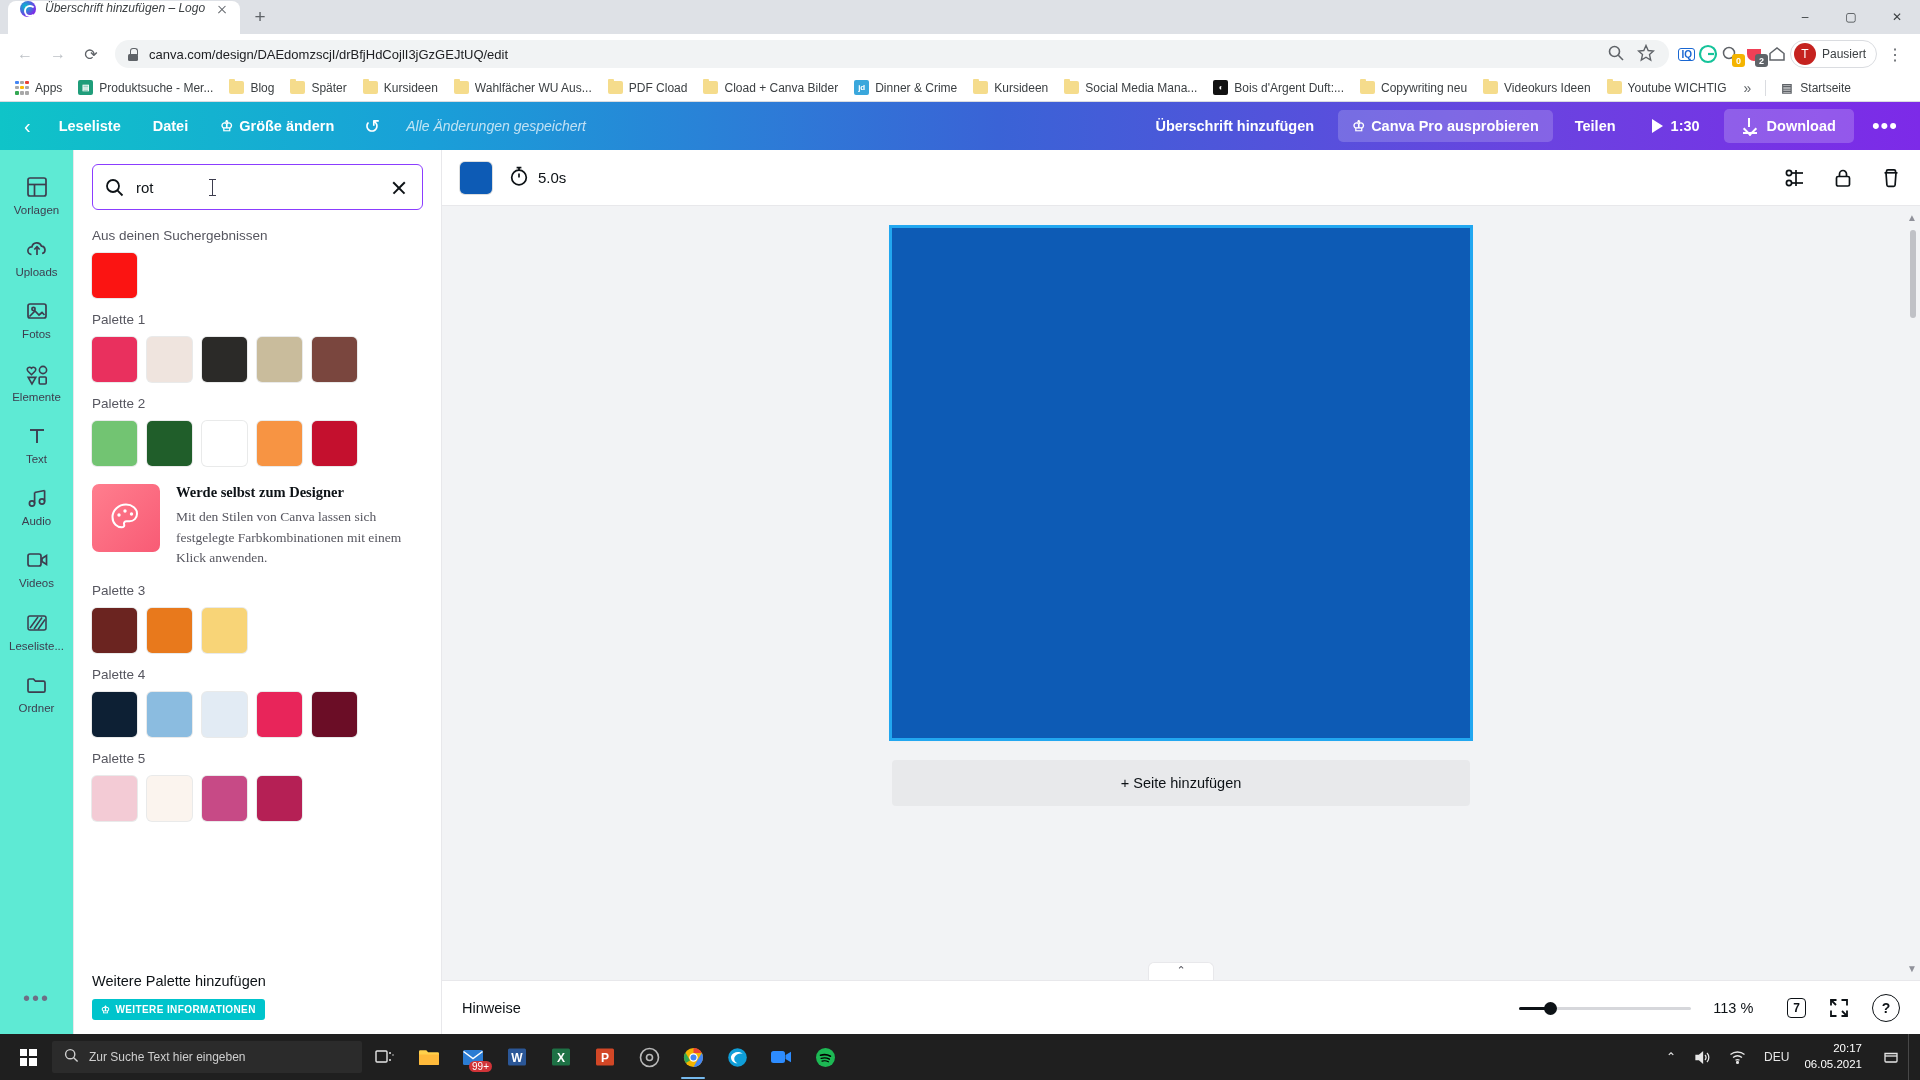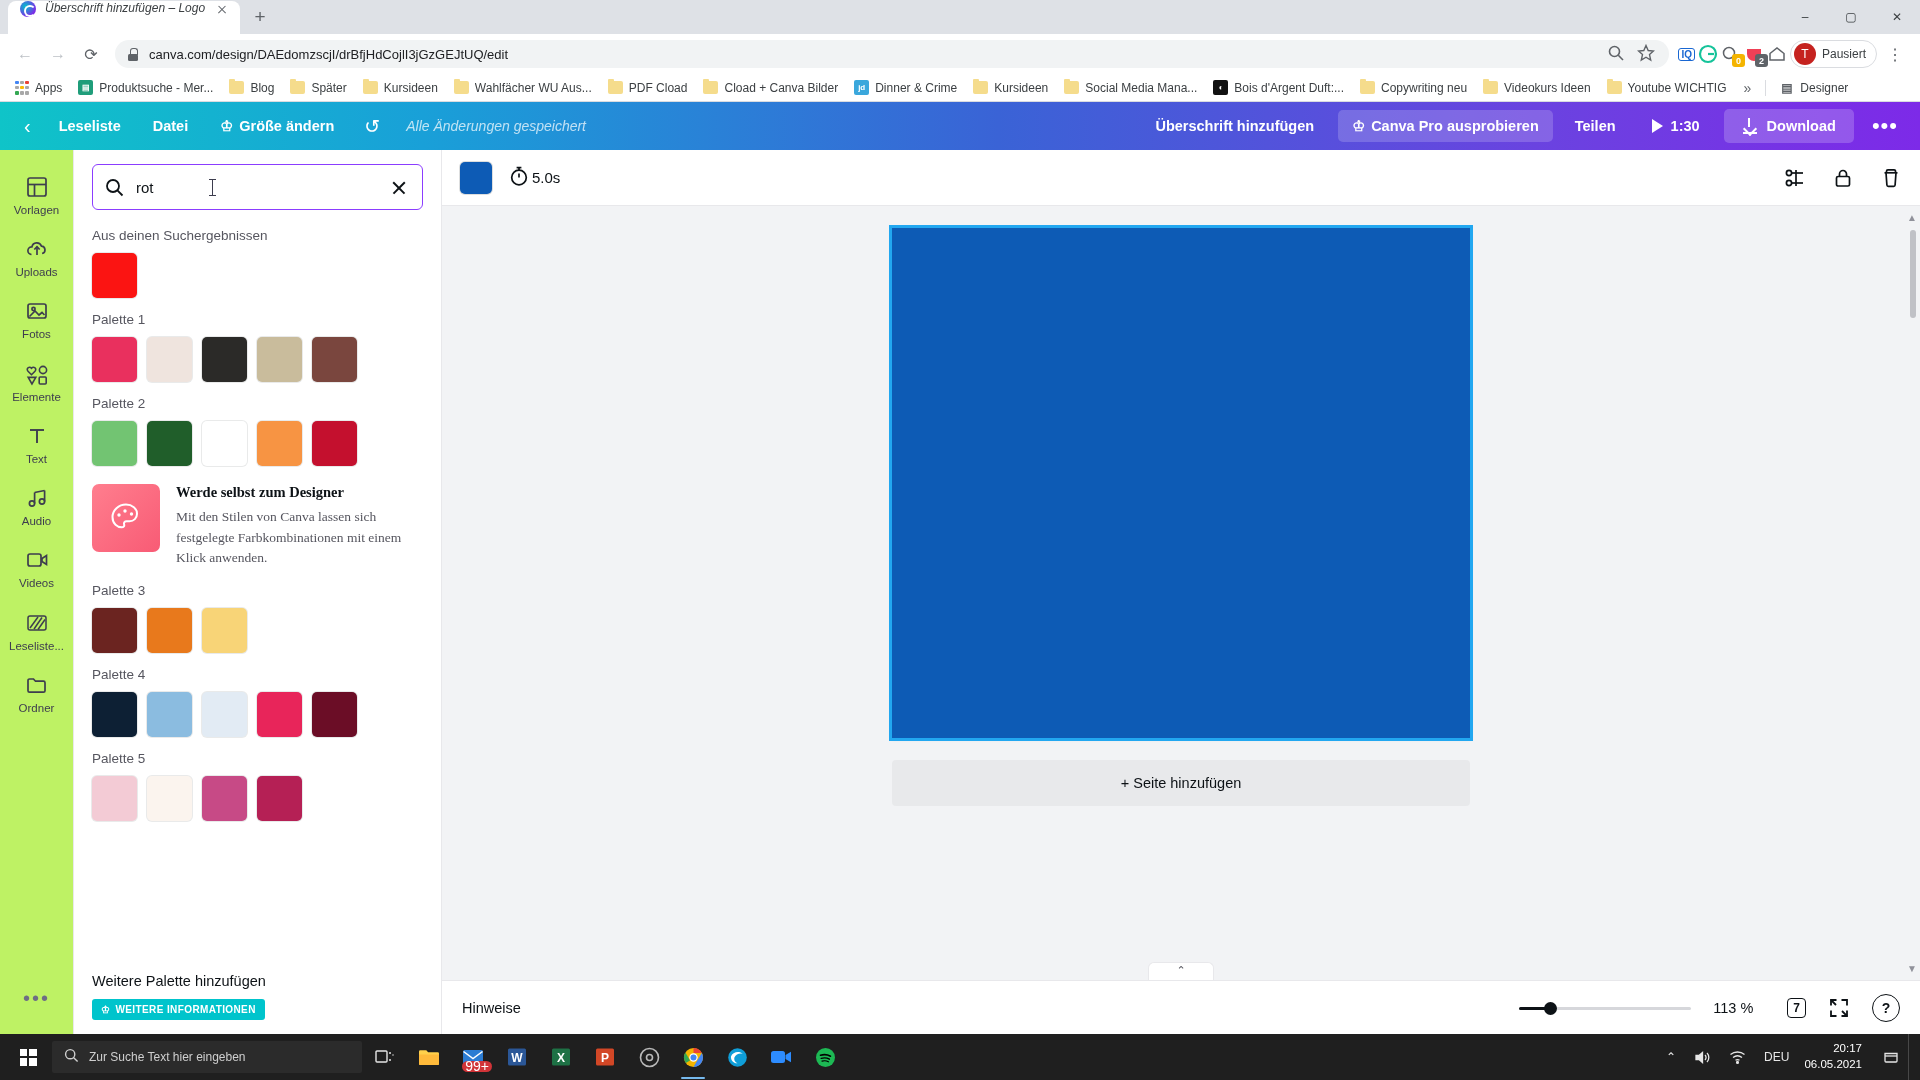--- a/index.html
+++ b/index.html
@@ -181,21 +181,21 @@
     content: ""; position: absolute; left: 3.5px; top: 6px; width: 8px; height: 8px;
     border-right: 2px solid #fff; border-bottom: 2px solid #fff; transform: rotate(45deg);
   }
   .dl-bar { width: 14px; height: 2px; background: #fff; position: absolute; left: 1px; bottom: 0; }
   .tb-more { font-size: 22px; padding: 4px 14px; cursor: pointer; letter-spacing: 1px; }
 
   .canva-body { flex: 1; display: flex; min-height: 0; }
 
   
   .rail {
-    width: 74px; flex: 0 0 auto; background: #bef264; border-right: 1px solid #e8e8eb;
+    width: 74px; flex: 0 0 auto; background: #5eead4; border-right: 1px solid #e8e8eb;
     display: flex; flex-direction: column; align-items: center; padding-top: 14px;
   }
   .rail-item {
     width: 74px; padding: 11px 0 9px; display: flex; flex-direction: column;
     align-items: center; gap: 5px; cursor: pointer; color: #3d3d4e;
   }
   .rail-item svg { display: block; }
   .rail-label { font-size: 11.5px; color: #3d3d4e; text-align: center; line-height: 1.15; max-width: 68px; }
   .rail-dots { margin-top: auto; margin-bottom: 24px; color: #6e6e85; font-size: 20px; cursor: pointer; letter-spacing: 2px; }
 
@@ -261,21 +261,21 @@
   
   .editor { flex: 1; display: flex; flex-direction: column; min-width: 0; background: #f2f3f5; }
   .ctx-bar {
     height: 56px; flex: 0 0 auto; background: #fff; border-bottom: 1px solid #e8e8eb;
     display: flex; align-items: center; padding: 0 18px; gap: 16px;
   }
   .ctx-colorbtn {
     width: 32px; height: 32px; border-radius: 5px; background: #0d5bb5;
     box-shadow: 0 0 0 1px rgba(14,19,24,.14); cursor: pointer; flex: 0 0 auto;
   }
-  .ctx-timer { display: flex; align-items: center; gap: 2px; cursor: pointer; justify-content: center; }
+  .ctx-timer { display: flex; align-items: center; gap: 8px; cursor: pointer; justify-content: center; }
   .ctx-timer-val { font-size: 15px; color: #0d1216; }
   .ctx-right { margin-left: auto; display: flex; align-items: center; gap: 26px; }
   .ctx-icon { cursor: pointer; display: flex; align-items: center; }
 
   .canvas-area {
     flex: 1; position: relative; overflow: hidden;
     display: flex; flex-direction: column; align-items: center; padding-top: 22px;
   }
   .page {
     width: 578px; height: 510px; background: #0d5bb5;
@@ -353,21 +353,21 @@
     width: 310px; height: 32px; background: #2b2b2b; border-radius: 2px;
     display: flex; align-items: center; gap: 10px; padding: 0 12px; cursor: pointer;
   }
   .tb-search-txt { font-size: 12px; color: #cfcfcf; white-space: nowrap; }
   .tb-app {
     width: 42px; height: 46px; display: flex; align-items: center; justify-content: center;
     cursor: pointer; position: relative;
   }
   .tb-app-badge {
     position: absolute; right: 2px; bottom: 8px; background: #d13438; color: #fff;
-    font-size: 14px; border-radius: 8px; padding: 0 3px; min-width: 17px; text-align: center;
+    font-size: 10px; border-radius: 8px; padding: 0 3px; min-width: 17px; text-align: center;
     line-height: 11px; height: 11px;
   }
   .tb-app.active::after {
     content: ""; position: absolute; bottom: 1px; left: 9px; right: 9px;
     height: 2px; background: #76b9ed; border-radius: 1px;
   }
   .tray { margin-left: auto; display: flex; align-items: center; gap: 0; height: 46px; }
   .tray-item {
     padding: 0 9px; height: 46px; display: flex; align-items: center;
     color: #e6e6e6; font-size: 12px; cursor: pointer;
@@ -518,21 +518,21 @@
       <span class="bm-label">Videokurs Ideen</span>
     </div>
     <div class="bm">
       <span class="bm-folder"></span>
       <span class="bm-label">Youtube WICHTIG</span>
     </div>
     <span class="bm-overflow">»</span>
     <span class="bm-divider"></span>
     <div class="bm">
       <span class="bm-ico" style="background:#fff;color:#5f6368;font-size:12px">▤</span>
-      <span class="bm-label">Designer</span>
+      <span class="bm-label">Startseite</span>
     </div>
   </div>
 </div>
 
 <div class="canva-app">
 
   <div class="canva-topbar">
     <span class="tb-back">‹</span>
     <span class="tb-item">Leseliste</span>
     <span class="tb-item">Datei</span>

